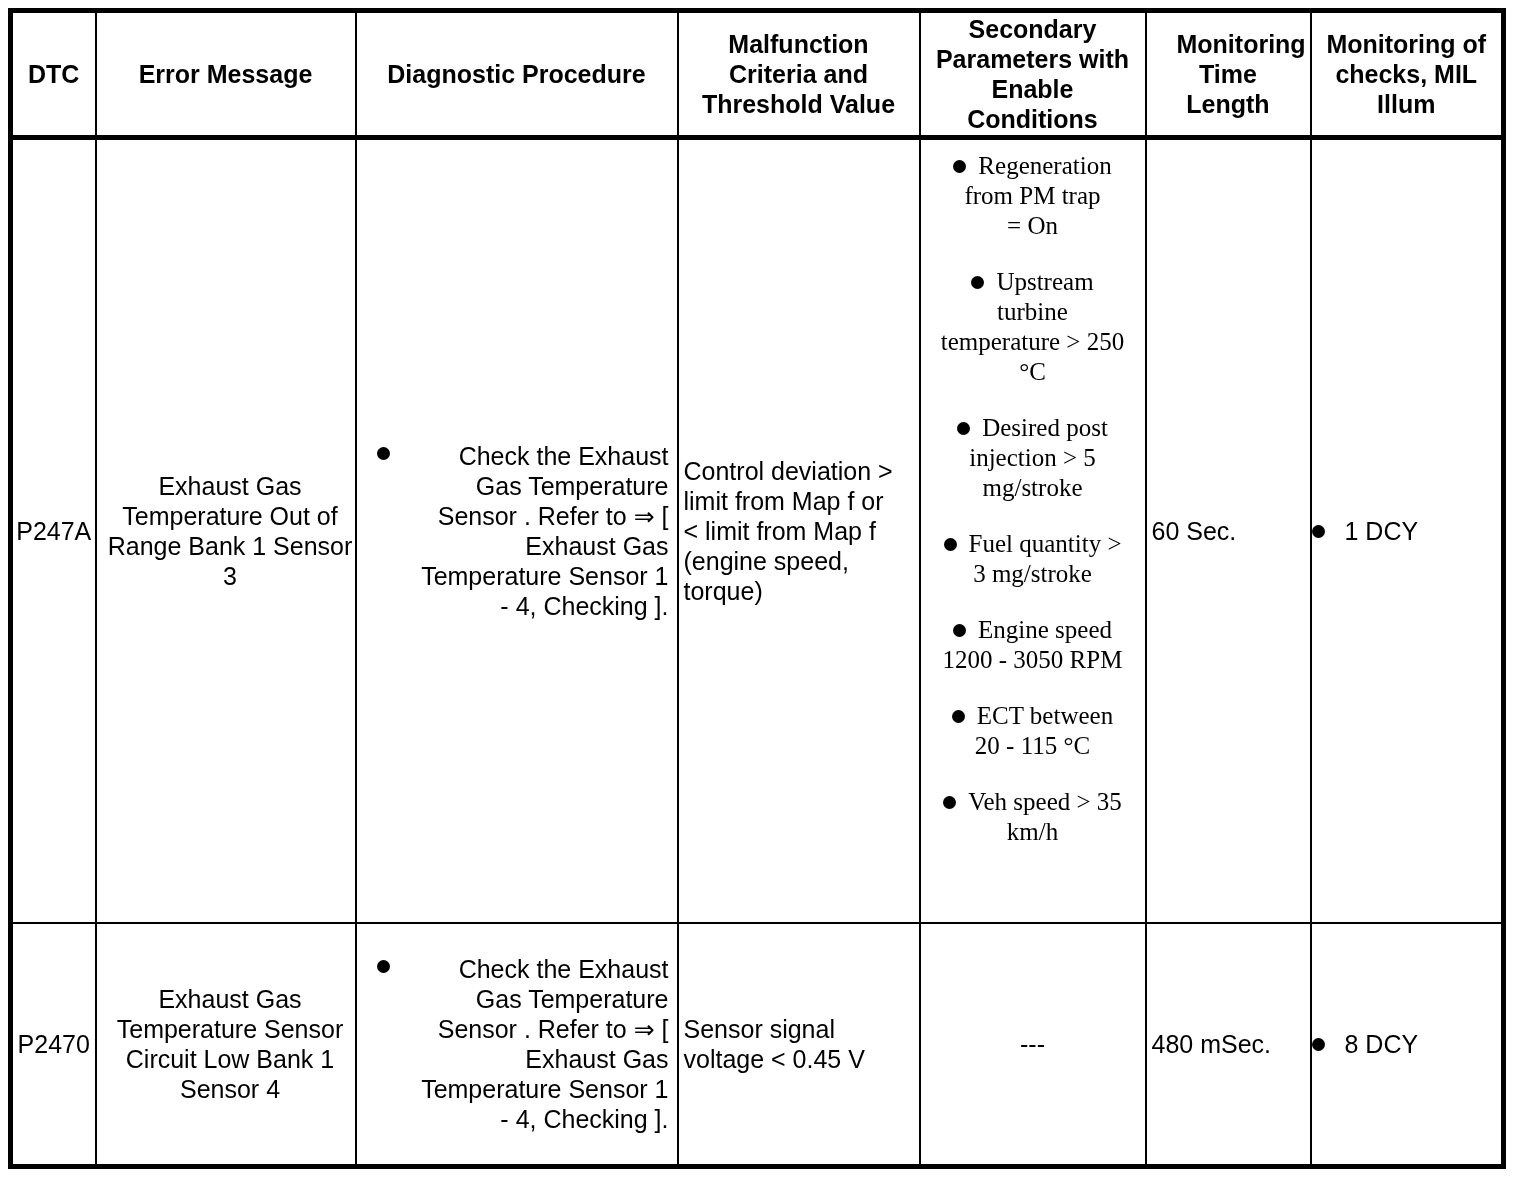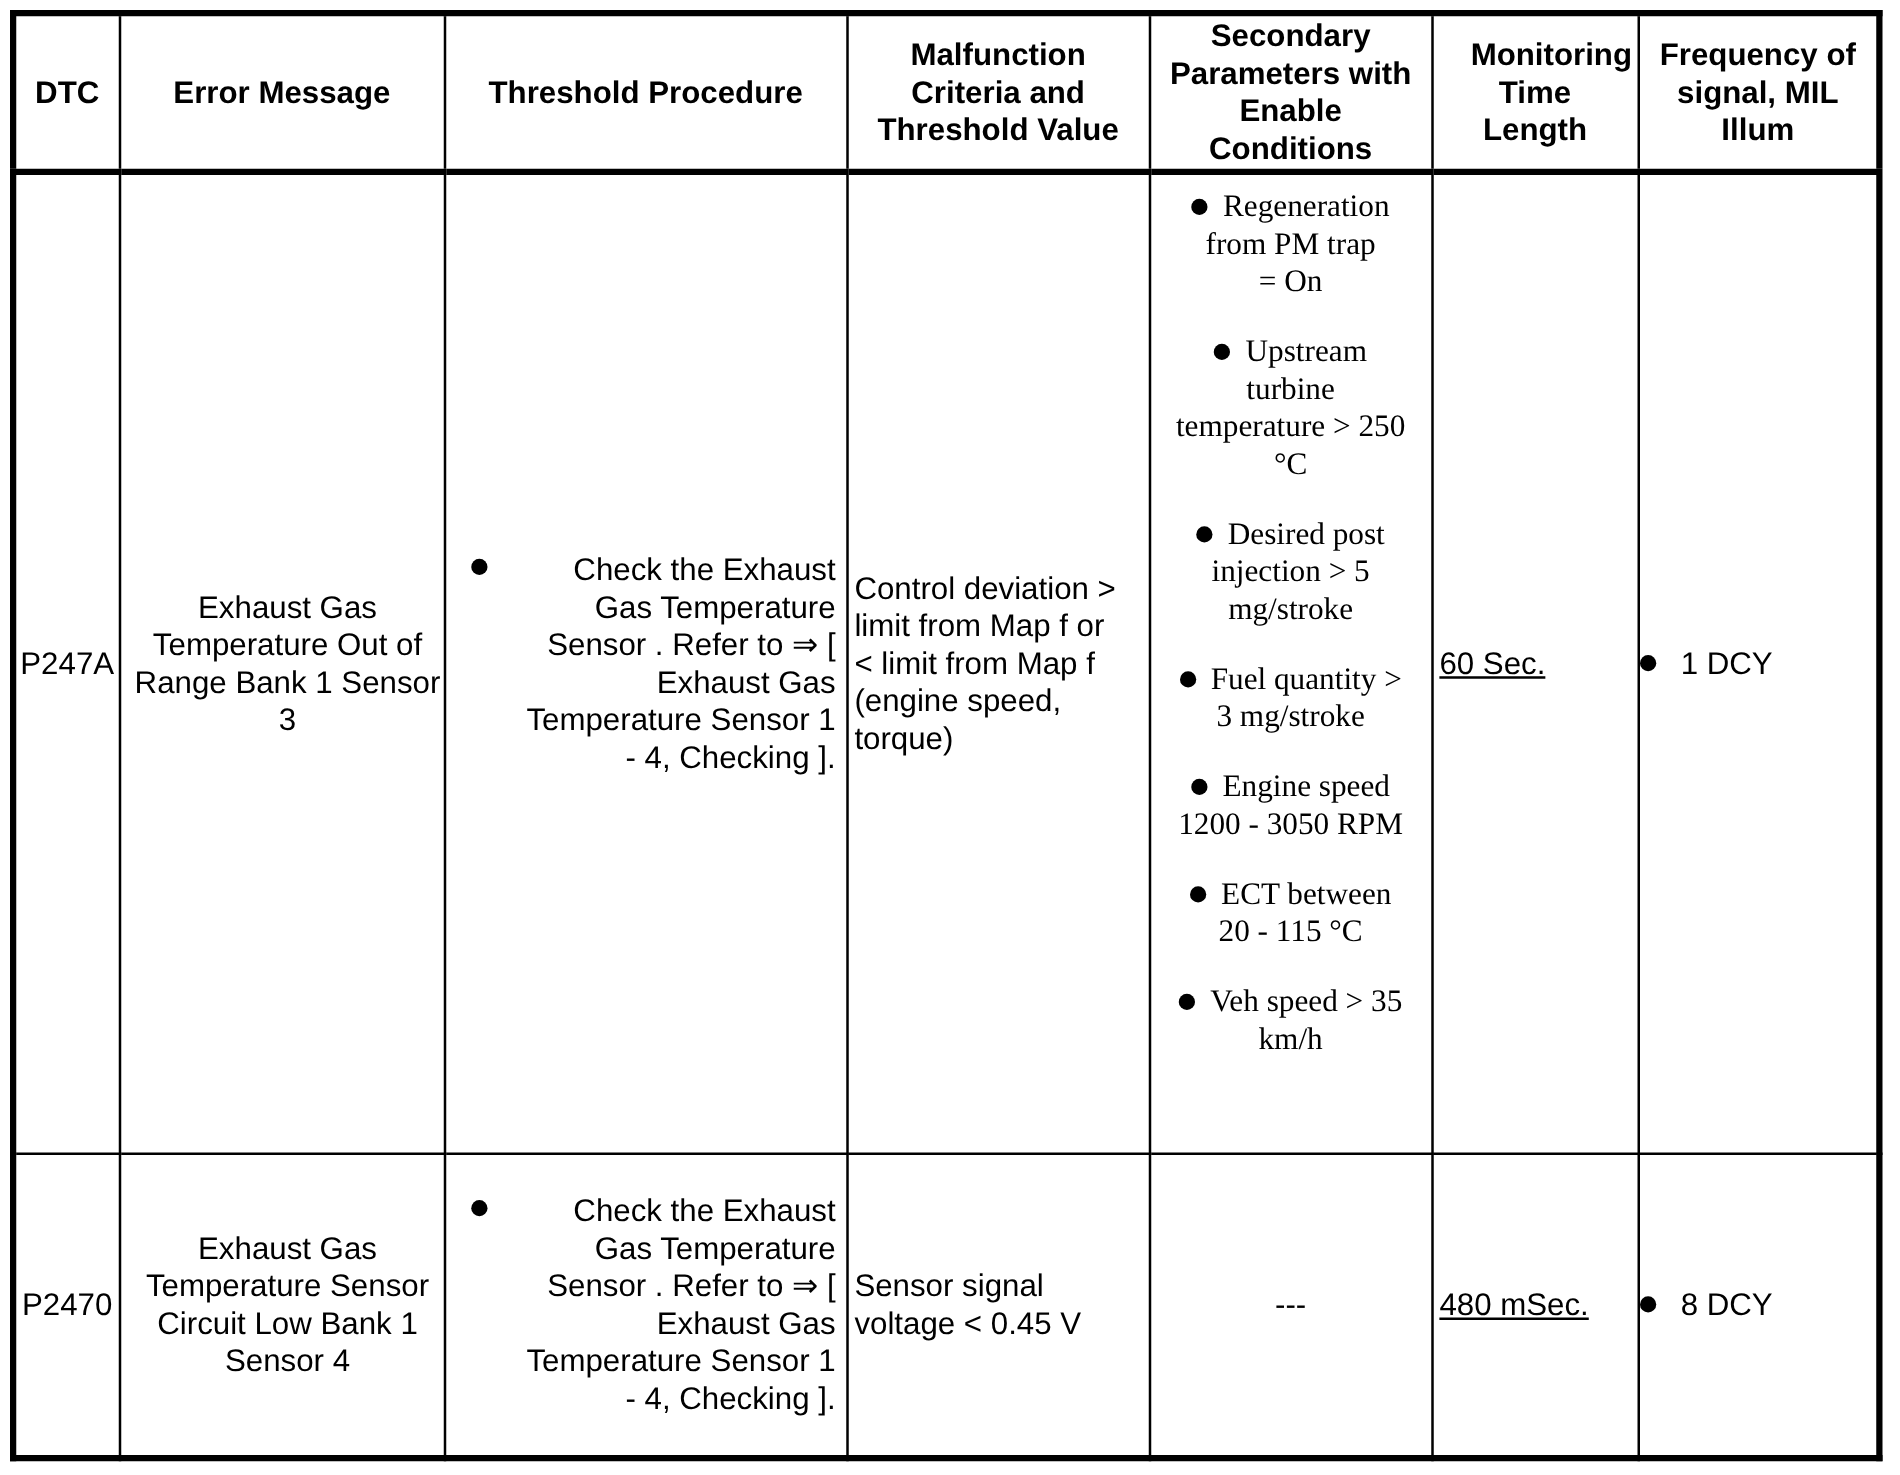--- a/index.html
+++ b/index.html
@@ -36,21 +36,21 @@
   thead tr { height: 127px; }
   tr.row-1 { height: 785px; }
   tr.row-2 { height: 244px; }
 
   td.c-dtc  { text-align: center; }
   td.c-err  { padding: 0 0 0 9px; text-align: center; }
   td.c-diag { padding: 0 8px 0 20px; }
   td.c-malf { padding: 0 15px 0 5px; }
   td.c-sec  { vertical-align: top; padding: 11px 16px 0 16px; }
   td.c-sec-empty { text-align: center; vertical-align: middle; }
-  td.c-mon  { padding: 0 0 0 5px; text-align: left; text-decoration: underline; }
+  td.c-mon  { padding: 0 0 0 5px; text-align: left; }
   td.c-freq { text-align: left; }
 
   ul.blist { margin: 0; padding: 0; list-style: none; }
 
   
   ul.hang li { position: relative; padding-left: 32px; text-align: right; }
   ul.hang .dot { position: absolute; left: 0; top: 9px; }
 
   
   ul.centered li { text-align: center; margin-bottom: 26px; font-family: Liberation Serif, serif; }
@@ -77,25 +77,25 @@
     <col style="width:322px">
     <col style="width:242px">
     <col style="width:226px">
     <col style="width:165px">
     <col style="width:193px">
   </colgroup>
   <thead>
     <tr>
       <th>DTC</th>
       <th>Error Message</th>
-      <th>Threshold Procedure</th>
+      <th>Diagnostic Procedure</th>
       <th>Malfunction Criteria and Threshold Value</th>
       <th class="h-sec">Secondary Parameters with Enable Conditions</th>
       <th class="h-mon">Monitoring Time Length</th>
-      <th>Frequency of signal, MIL Illum</th>
+      <th>Monitoring of checks, MIL Illum</th>
     </tr>
   </thead>
   <tbody>
 
     <tr class="row-1">
       <td class="c-dtc">P247A</td>
       <td class="c-err">Exhaust Gas Temperature Out of Range Bank 1 Sensor 3</td>
       <td class="c-diag">
         <ul class="blist hang">
           <li><span class="dot"></span><span>Check the Exhaust Gas Temperature Sensor . Refer to ⇒ [ Exhaust Gas Temperature Sensor 1 - 4, Checking ].</span></li>

